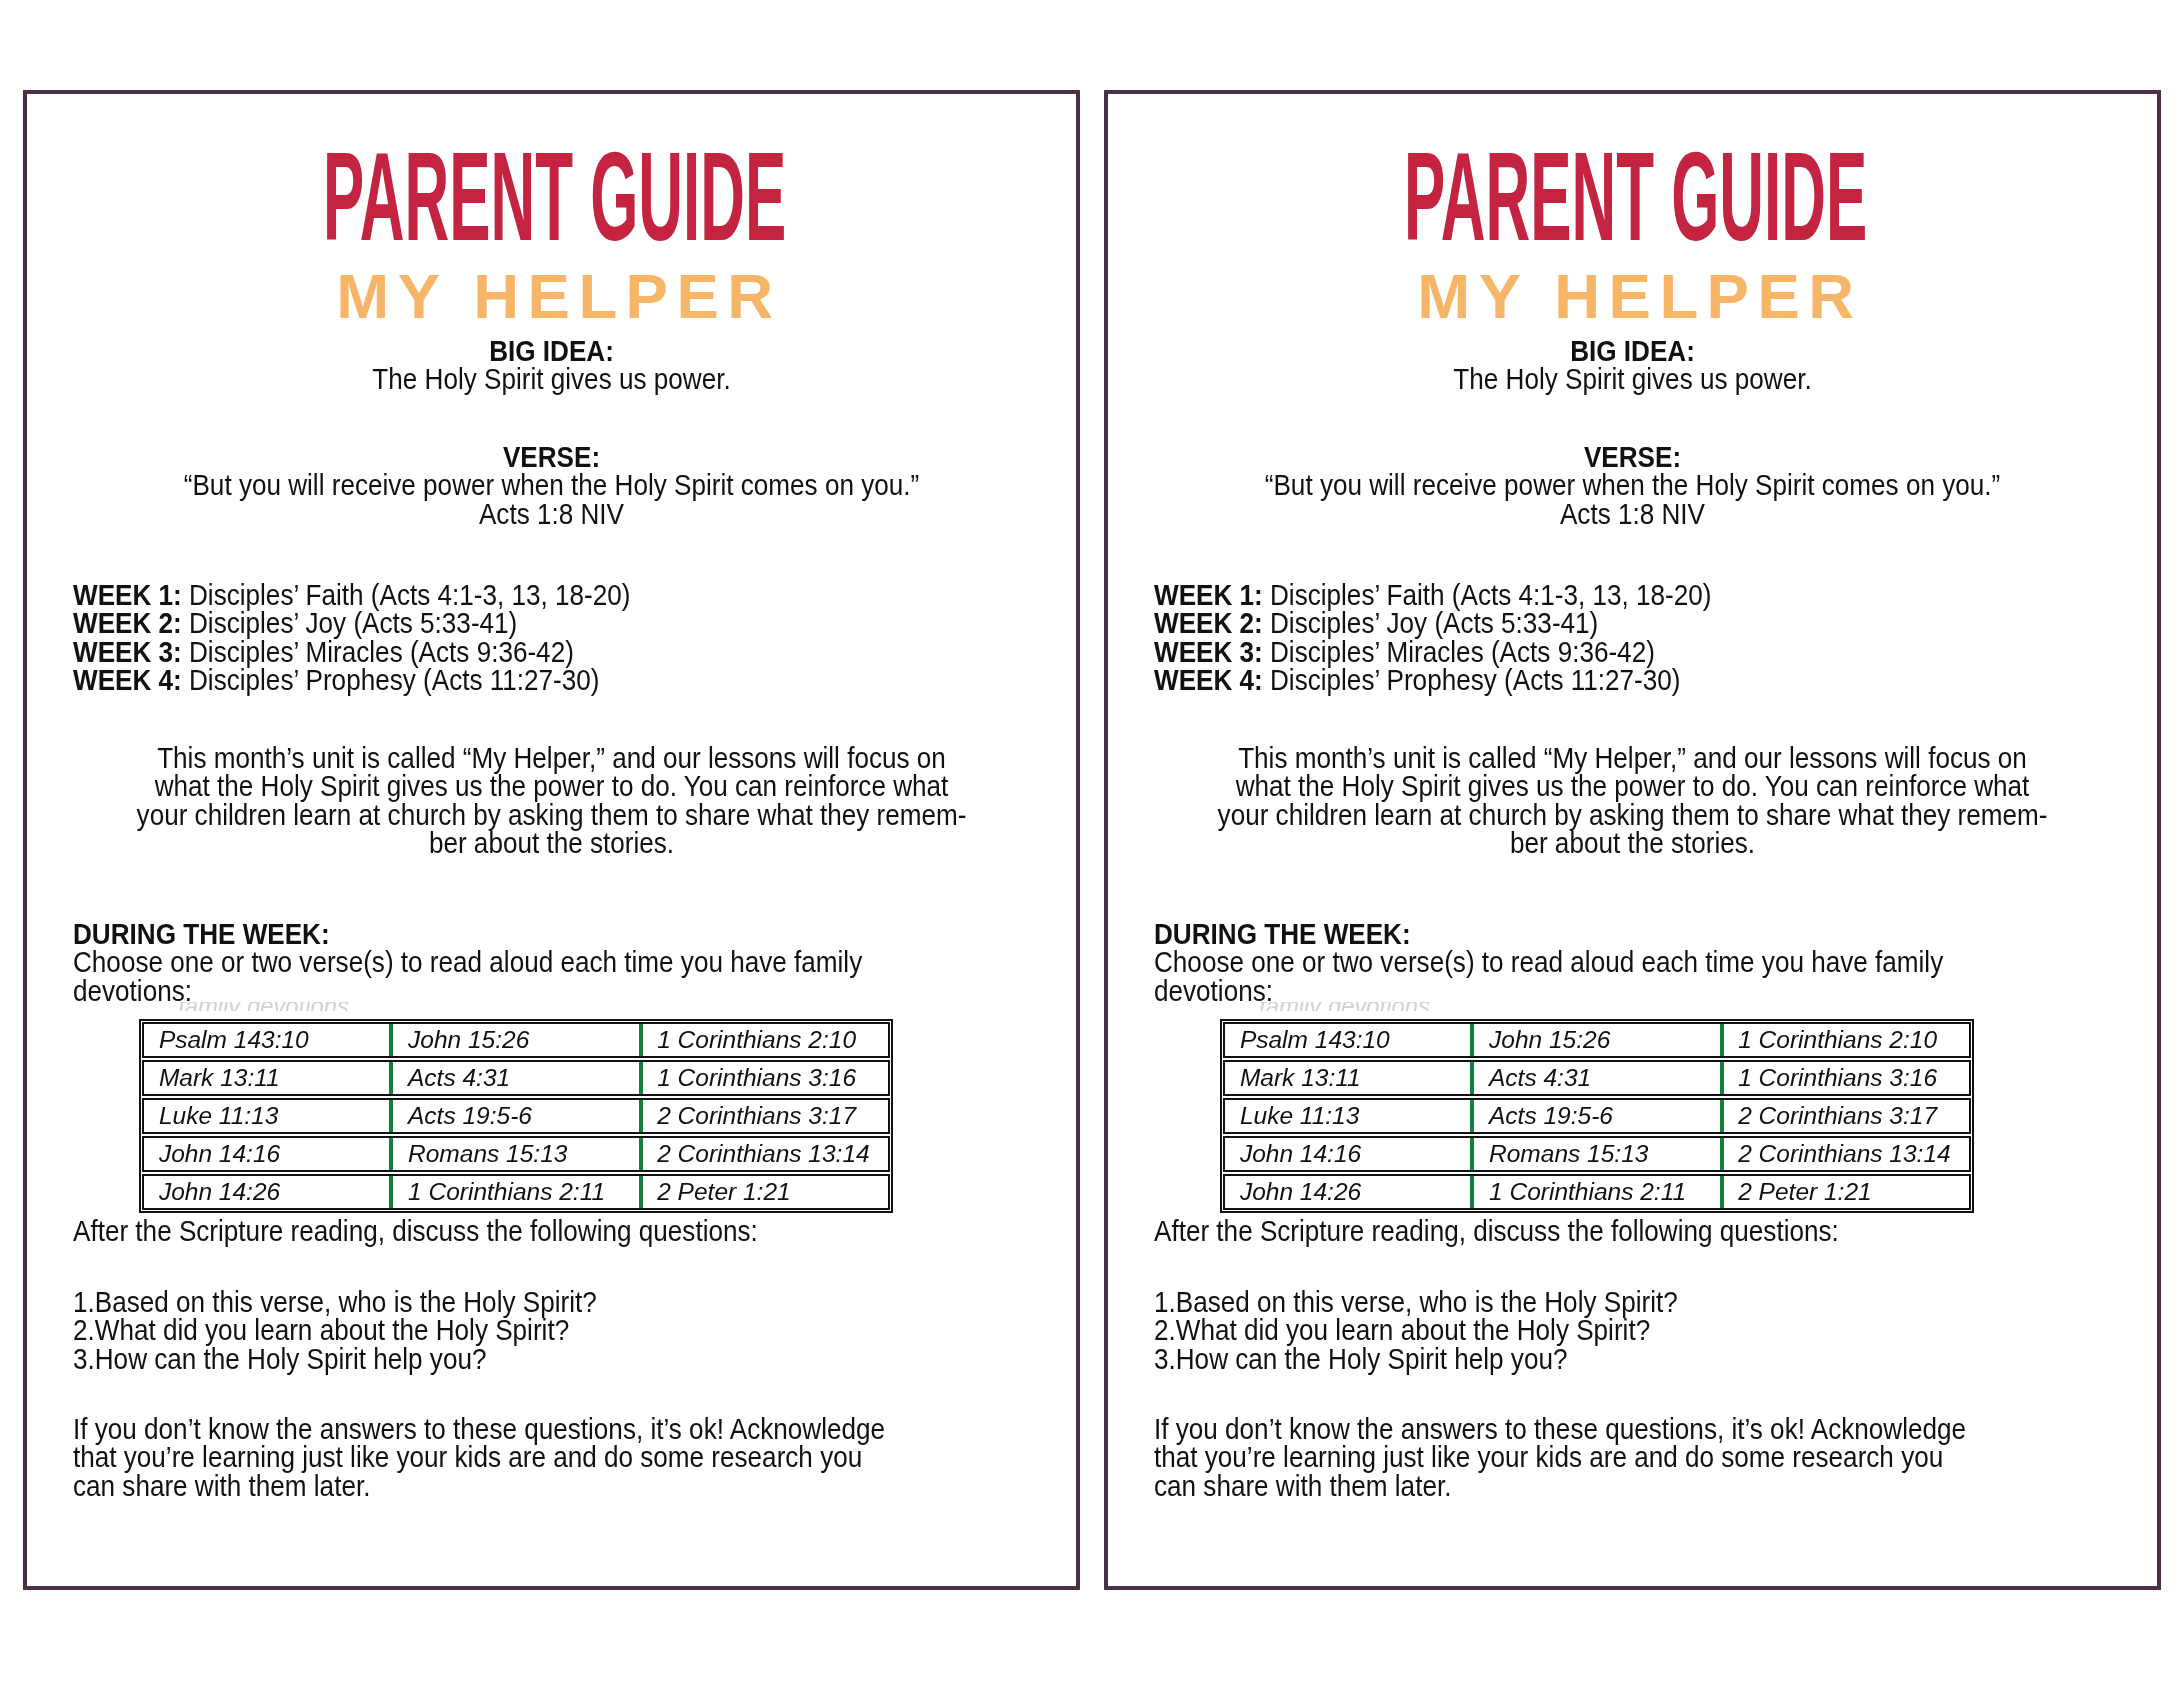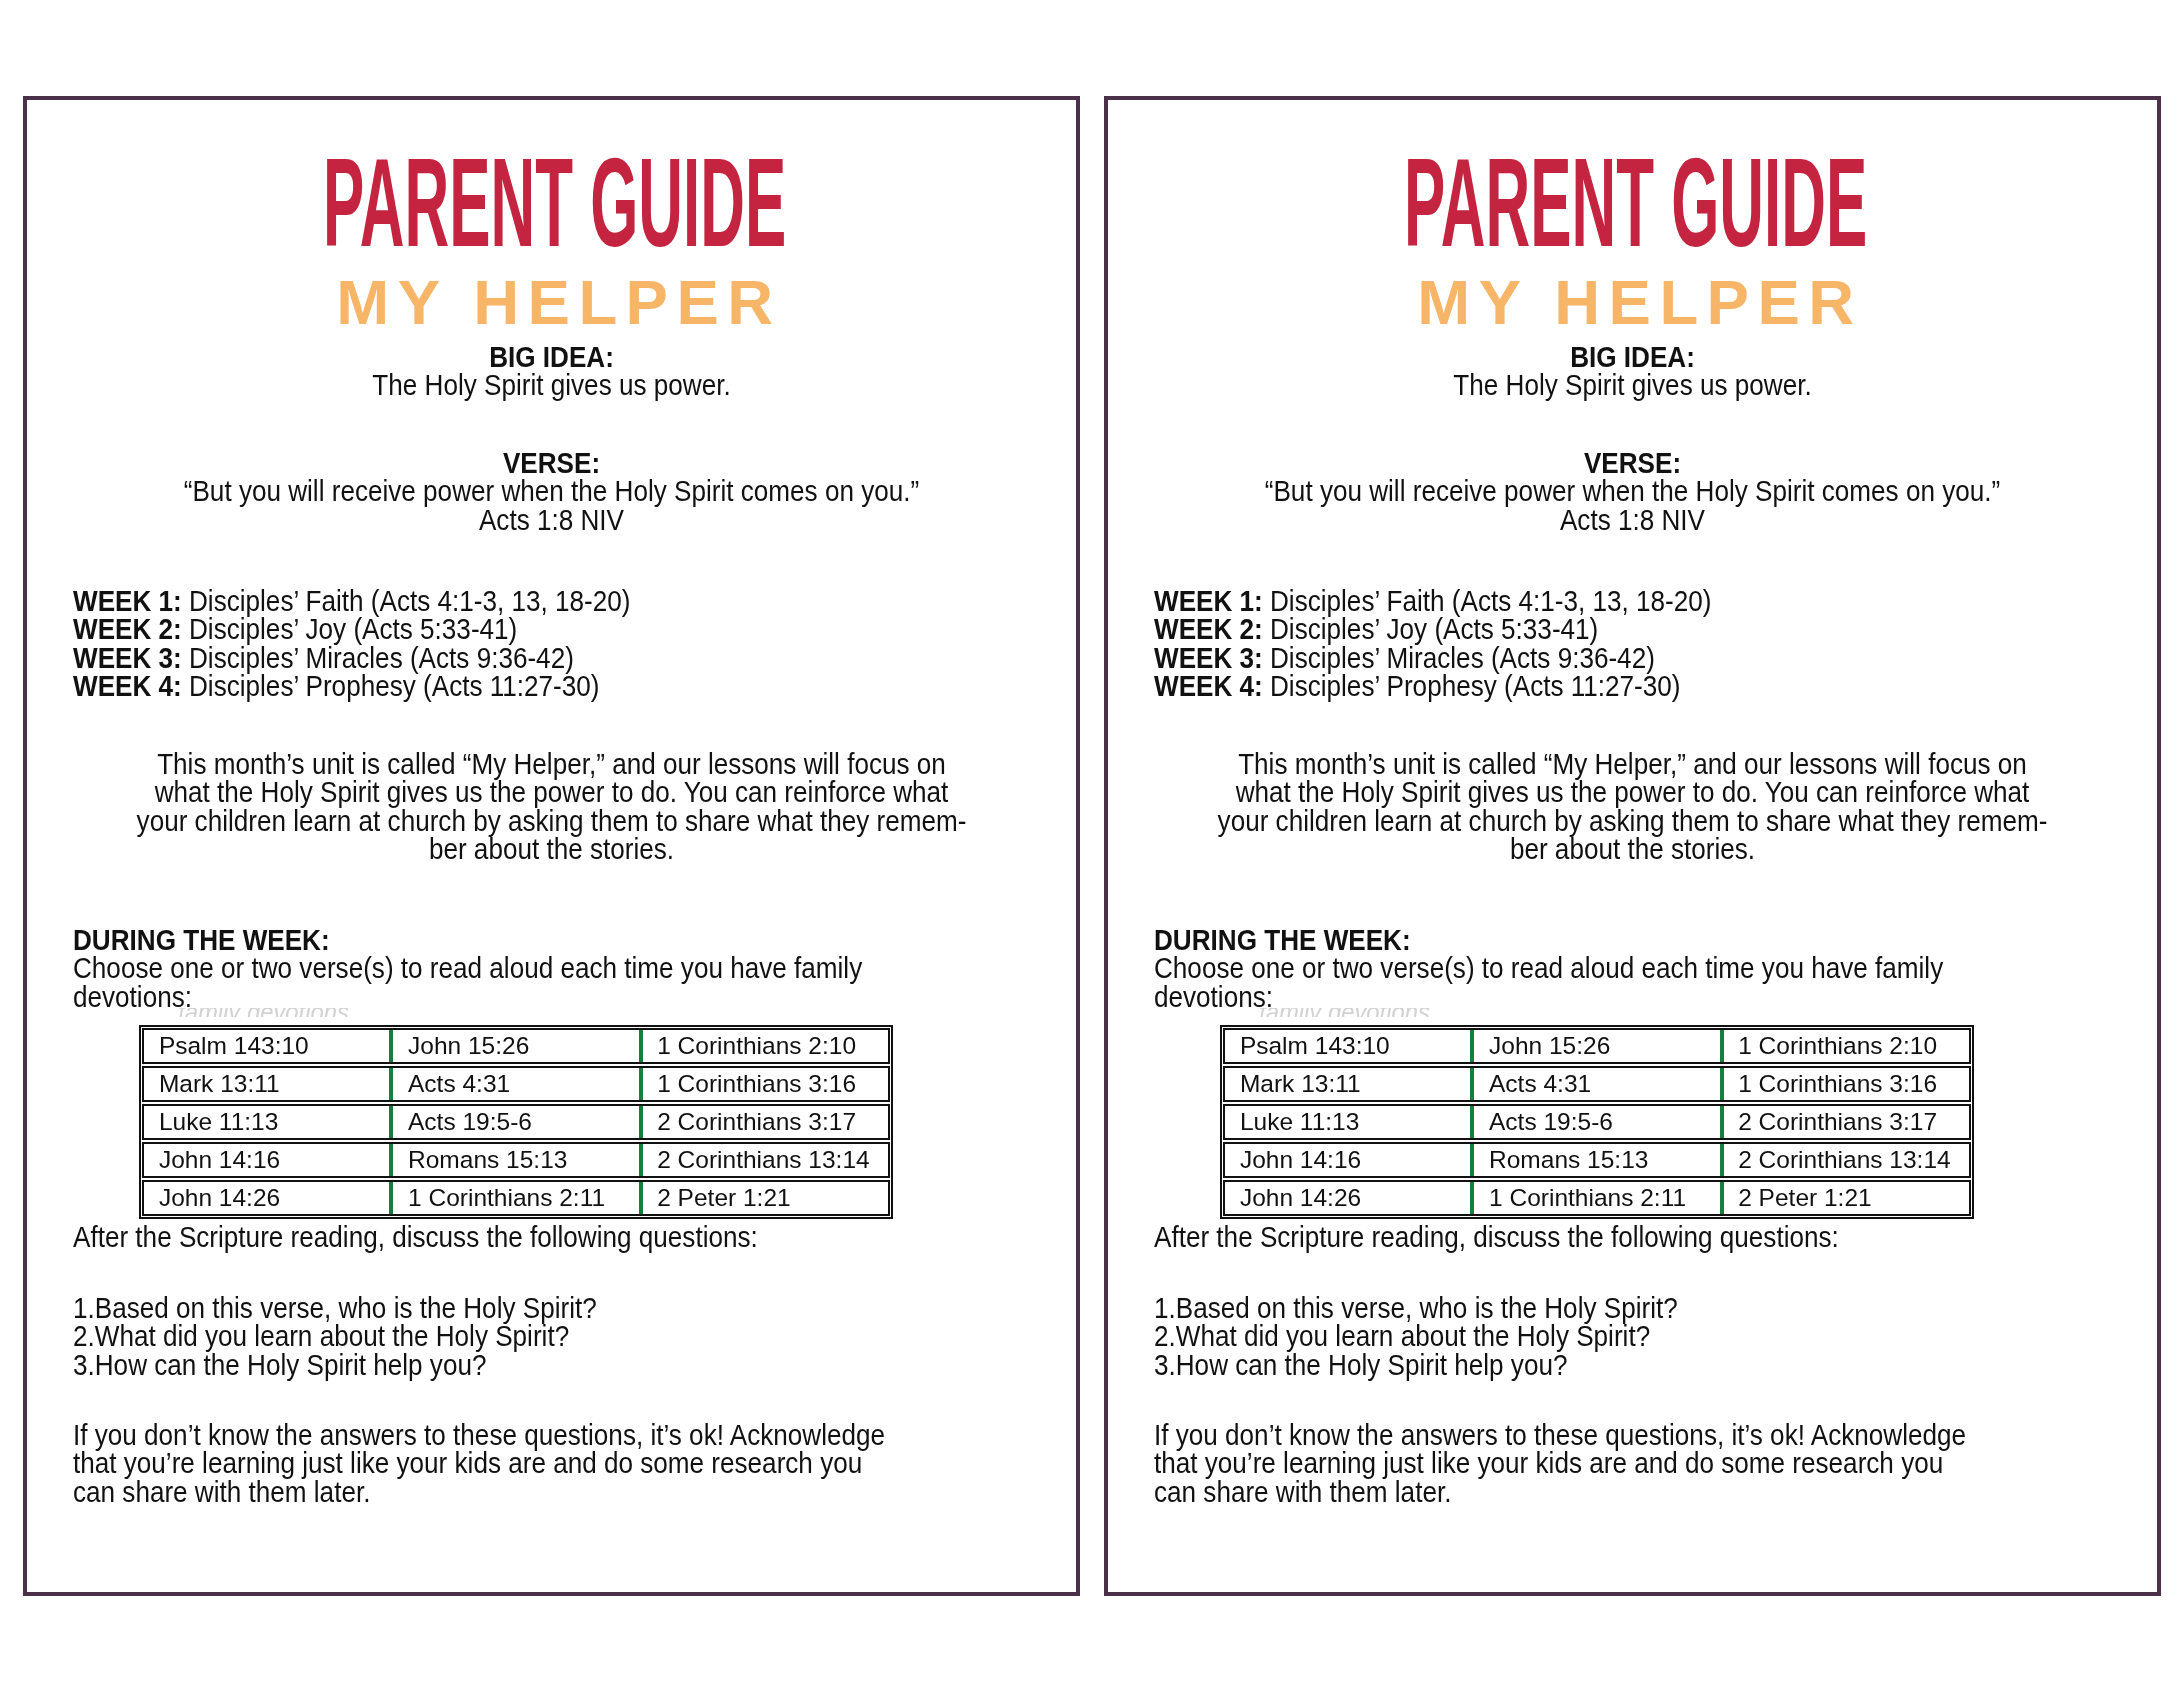--- a/index.html
+++ b/index.html
@@ -1,38 +1,38 @@
 <!DOCTYPE html>
 <html style="font-size:10.6px"><head>
 <meta charset="utf-8">
 <style>
   html,body{margin:0;padding:0;}
   body{
     width:2183px;height:1687px;background:#ffffff;position:relative;
     font-family:"Liberation Sans", sans-serif;color:#111;
   }
   .panel{
-    position:absolute;top:96px;width:1057px;height:1500px;
+    position:absolute;top:90px;width:1057px;height:1500px;
     border:4.6px solid #4A3149;background:#ffffff;box-sizing:border-box;
   }
   .panel-left{left:23px;}
   .panel-right{left:1104px;}
   .sec{position:absolute;left:46px;right:46px;}
   .center{text-align:center;}
   .line{font-size:29px;line-height:28.4px;white-space:nowrap;color:#111;}
   .cl{transform:scaleX(0.9);transform-origin:50% 0;}   
   .ll{transform:scaleX(0.9);transform-origin:0 0;}     
   .line b{font-weight:bold;}
   .title-svg text{font-family:"Liberation Sans", sans-serif;}
   
   .vtable{
     width:754px;margin-left:66px;border:2px solid #111;padding:1.3px;
     display:flex;flex-direction:column;gap:2.6px;box-sizing:border-box;background:#fff;
   }
-  .vrow{display:flex;border:2px solid #111;}
+  .vrow{display:flex;border:2px solid #111;font-style:italic;}
   .vcell{
     flex:1;font-size:24.5px;line-height:30px;padding:0.7px 0 0.7px 14.6px;
     white-space:nowrap;overflow:hidden;font-weight:400;color:#111;
   }
   .vcell + .vcell{border-left:4px solid #15803d;}
   
   .ghost-clip{position:absolute;left:151px;width:291px;top:908px;height:9.3px;overflow:hidden;font-style:italic;}
   .ghost-text{font-size:26.5px;color:#d2d2d2;margin-top:-10.6px;white-space:nowrap;transform:scaleX(0.9);transform-origin:0 0;}
 </style>
 </head>

